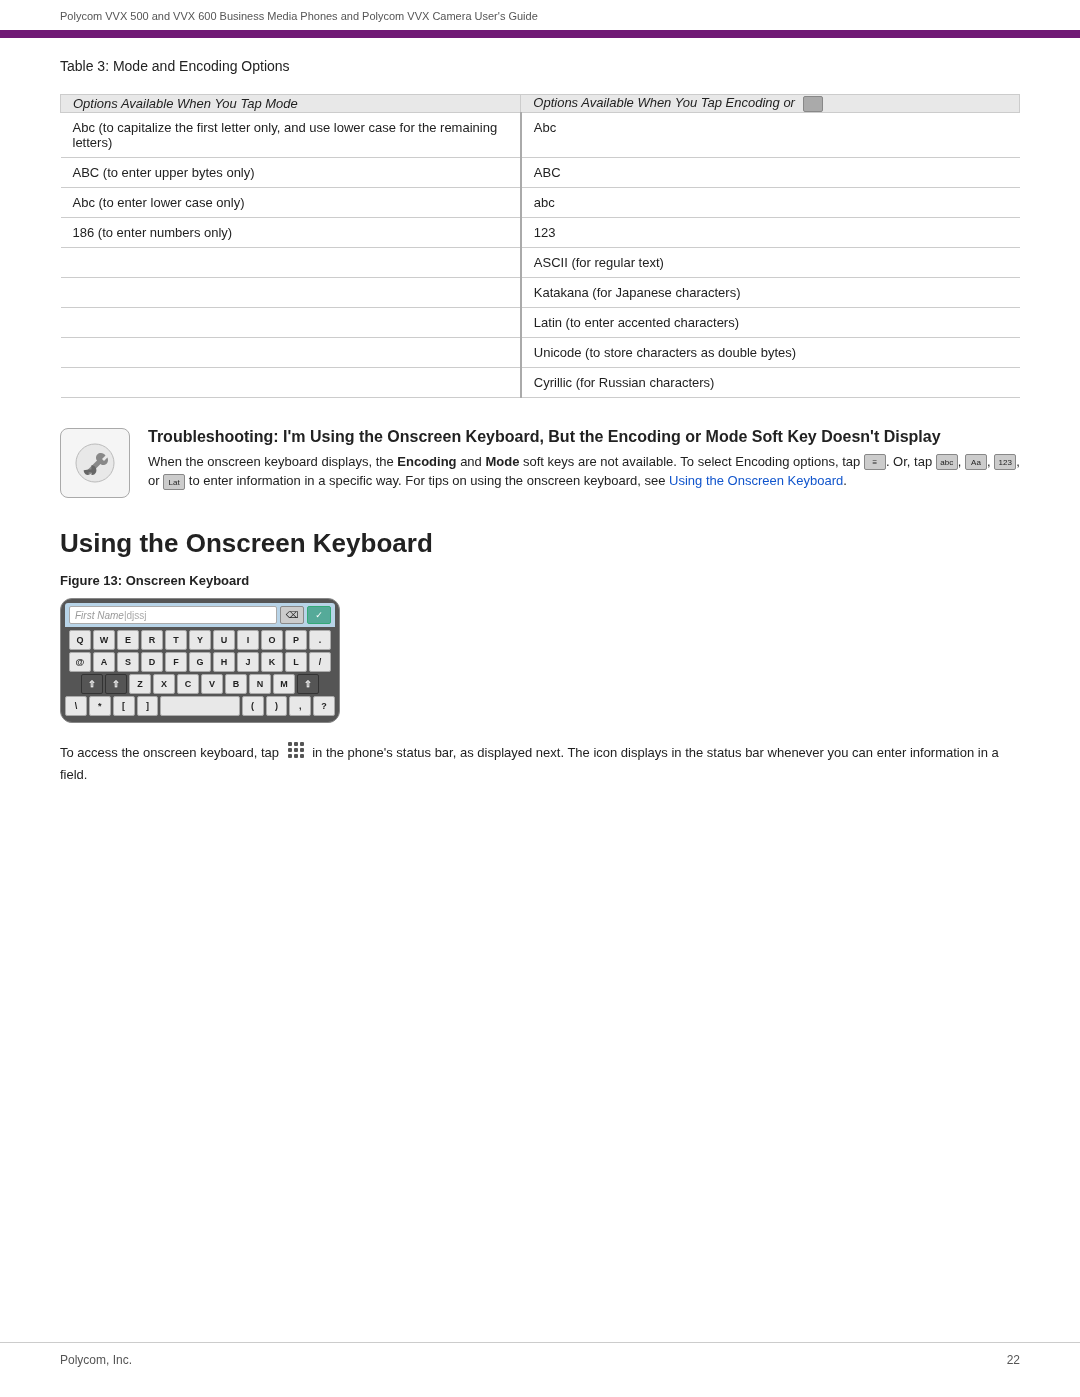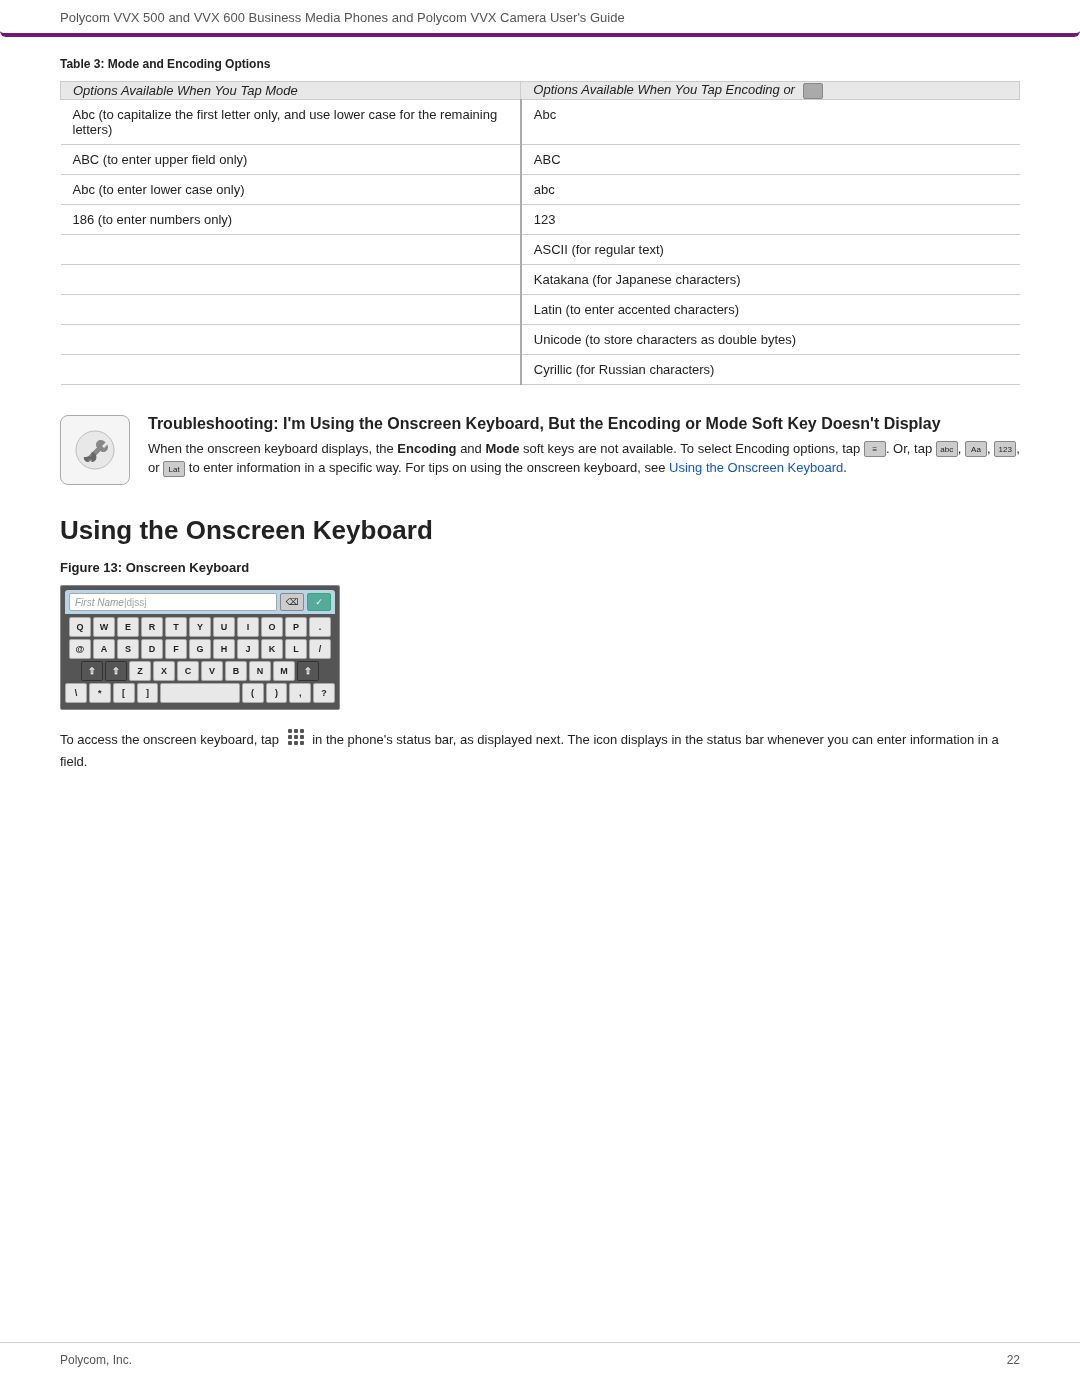--- a/index.html
+++ b/index.html
@@ -6,33 +6,32 @@
     body {
       font-family: Arial, Helvetica, sans-serif;
       font-size: 13px;
       color: #222;
       background: #fff;
       width: 1080px;
       min-height: 1397px;
       padding: 0;
     }
     .page-header {
-      border-bottom: 4px solid #701a75;
+      border-bottom: 8px solid #701a75;
       padding: 10px 60px 8px 60px;
-      font-size: 13px;
+      font-size: 11px;
       color: #555;
-      border-radius: 6px;
     }
     .page-content {
       padding: 20px 60px 40px 60px;
     }
     .table-title {
-      font-weight: bold;
-      font-size: 12px;
-      margin-bottom: 10px;
+      font-weight: normal;
+      font-size: 14px;
+      margin-bottom: 20px;
     }
     .encoding-table {
       width: 100%;
       border-collapse: collapse;
       margin-bottom: 30px;
       font-size: 13px;
     }
     .encoding-table th {
       background: #e8e8e8;
       font-style: italic;
@@ -105,21 +104,21 @@
       line-height: 1.6;
       margin-bottom: 18px;
     }
     .figure-title {
       font-weight: bold;
       font-size: 13px;
       margin-bottom: 10px;
     }
     .keyboard-figure {
       border: 1px solid #888;
-      border-radius: 2px;
+      border-radius: 12px;
       width: 280px;
       background: #555;
       padding: 4px;
       margin-bottom: 18px;
     }
     .kbd-input-row {
       display: flex;
       align-items: center;
       background: #b8d4e8;
       border-radius: 3px 3px 0 0;
@@ -242,21 +241,21 @@
           <span class="header-icon-img"></span>
         </th>
       </tr>
     </thead>
     <tbody>
       <tr>
         <td class="col-left">Abc (to capitalize the first letter only, and use lower case for the remaining letters)</td>
         <td class="col-right">Abc</td>
       </tr>
       <tr>
-        <td class="col-left">ABC (to enter upper field only)</td>
+        <td class="col-left">ABC (to enter upper bytes only)</td>
         <td class="col-right">ABC</td>
       </tr>
       <tr>
         <td class="col-left">Abc (to enter lower case only)</td>
         <td class="col-right">abc</td>
       </tr>
       <tr>
         <td class="col-left">186 (to enter numbers only)</td>
         <td class="col-right">123</td>
       </tr>

